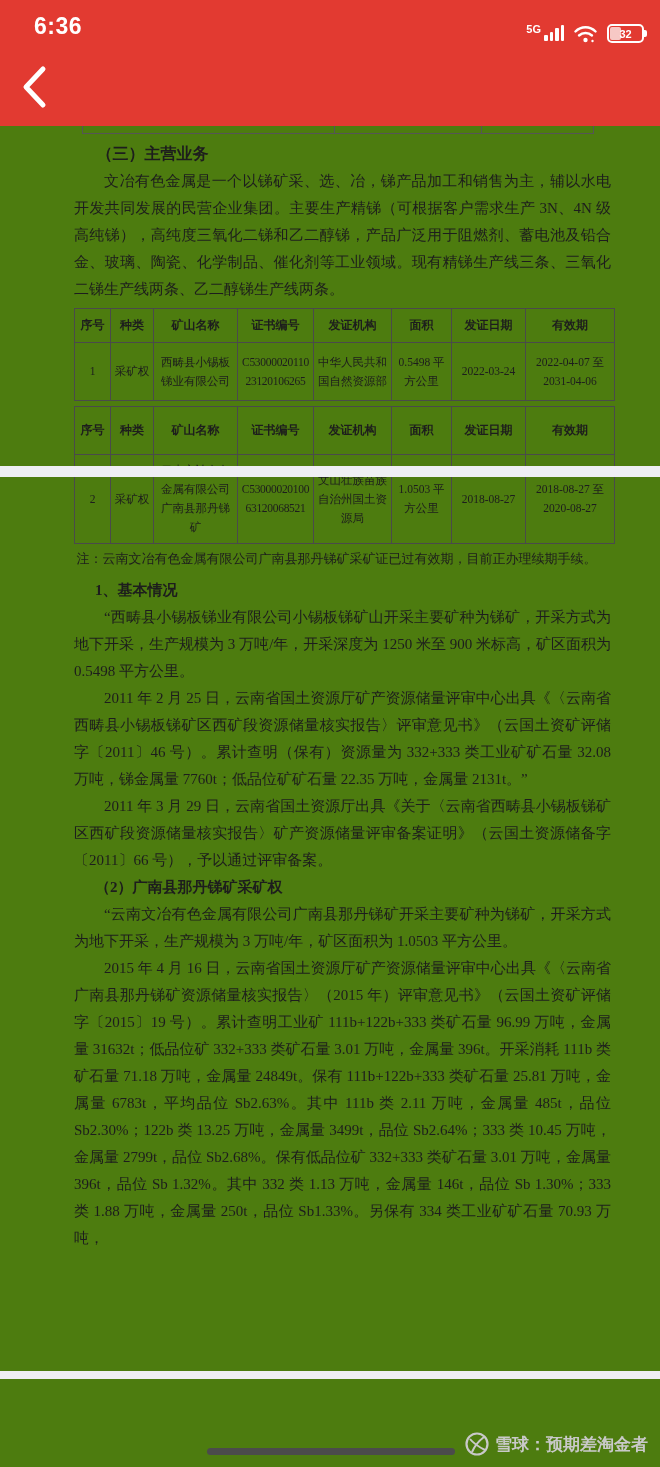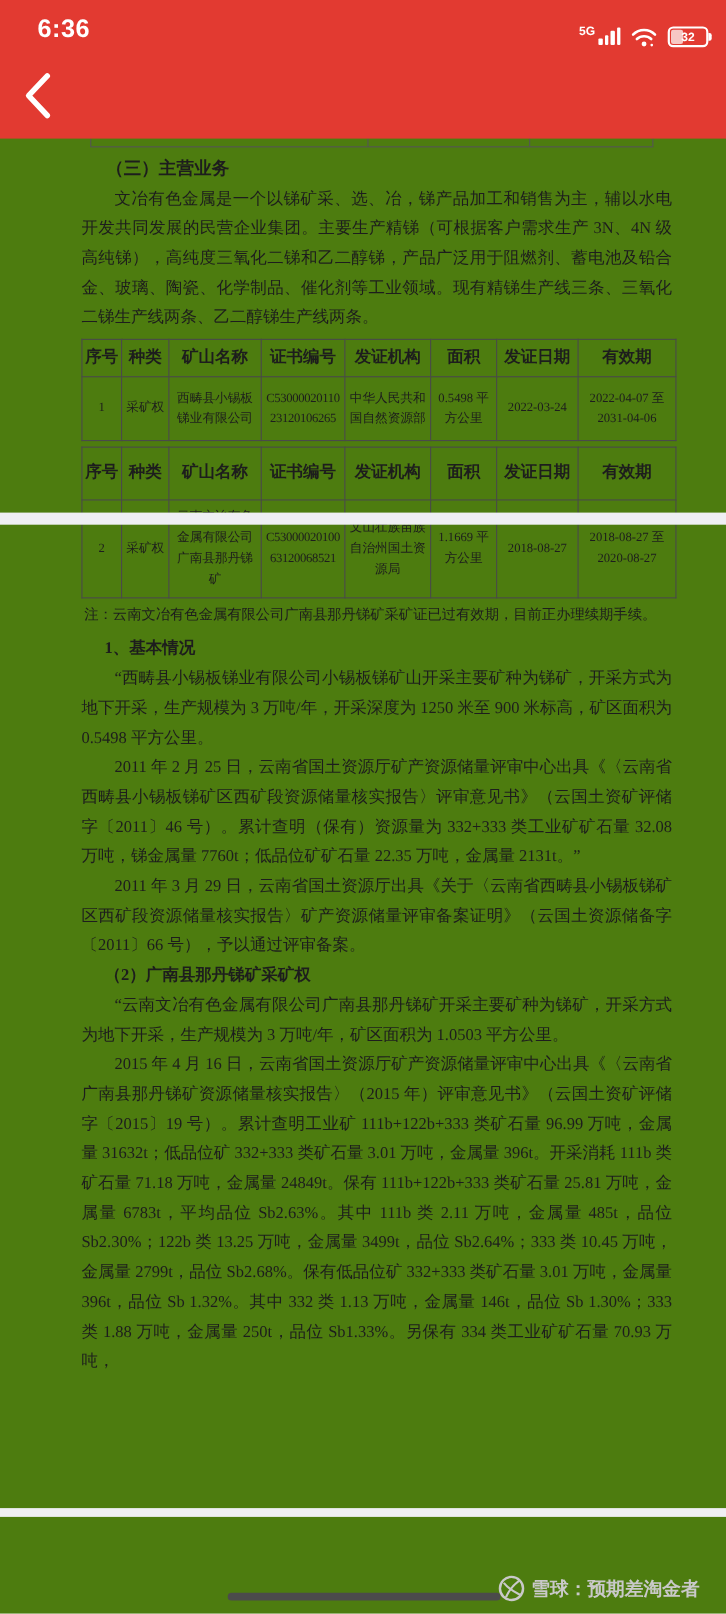--- a/index.html
+++ b/index.html
@@ -31,39 +31,39 @@
   .doc .title { margin:7px 0 0 0; font-size:16px; line-height:28px; font-weight:700; text-indent:1.4em; }
   .doc p { margin:0; text-indent:2em; }
   .doc .hsub { margin:0; font-weight:600; text-indent:1.4em; }
   .doc .h1sub { margin-top:9px; }
   .doc .note { font-size:13px; line-height:19px; margin-top:5px; text-indent:.2em; }
 
   table.lic { border-collapse:collapse; table-layout:fixed; width:540px; margin-top:5px;
               font-size:11.5px; line-height:19px; text-align:center; }
   table.lic th, table.lic td { border:1px solid #4a4a4a; padding:1px 2px; vertical-align:middle;
               font-weight:normal; overflow:hidden; }
-  table.lic th { font-weight:700; font-size:15px; }
+  table.lic th { font-weight:700; font-size:12px; }
   .t1 { margin-top:5px; }
   .t1 th { height:31px; }
   .t1 td { height:55px; }
   .t2 { margin-top:113px; }
   .t2 th { height:45px; }
   .t2 tr.cont td { height:25px; }
   .t2 tr.main td { height:86px; }
   td.cert { word-break:break-all; letter-spacing:-.3px; }
 
   
   .strip { position:absolute; left:0; width:660px; background:#efeff3; z-index:3; }
   .strip.s1 { top:466px; height:11px; }
   .strip.s2 { top:1371px; height:8px; }
 
   
   .homepill { position:absolute; left:207px; top:1448px; width:248px; height:7px; border-radius:4px;
               background:#4b4b4b; z-index:6; }
-  .watermark { position:absolute; right:24px; top:1431px; display:flex; align-items:center; gap:5px;
+  .watermark { position:absolute; right:12px; top:1431px; display:flex; align-items:center; gap:5px;
                color:#c9c9c9; font-family:"Liberation Sans","DejaVu Sans",sans-serif; font-size:17px;
                font-weight:600; z-index:6; }
 </style>
 </head>
 <body>
 
 <div class="screen">
 
   <div class="redbar">
     <div class="time">6:36</div>
@@ -162,21 +162,21 @@
         <th>面积</th>
         <th>发证日期</th>
         <th>有效期</th>
       </tr>
       <tr class="main">
         <td>2</td>
         <td>采矿权</td>
         <td>云南文冶有色金属有限公司广南县那丹锑矿</td>
         <td class="cert">C5300002010063120068521</td>
         <td>文山壮族苗族自治州国土资源局</td>
-        <td>1.1669 平方公里</td>
+        <td>1.0503 平方公里</td>
         <td>2018-08-27</td>
         <td>2018-08-27 至 2020-08-27</td>
       </tr>
     </tbody>
       </table>
 
     <p class="note">注：云南文冶有色金属有限公司广南县那丹锑矿采矿证已过有效期，目前正办理续期手续。</p>
 
     <p class="hsub h1sub">1、基本情况</p>
     <p>“西畴县小锡板锑业有限公司小锡板锑矿山开采主要矿种为锑矿，开采方式为地下开采，生产规模为 3 万吨/年，开采深度为 1250 米至 900 米标高，矿区面积为 0.5498 平方公里。</p>

